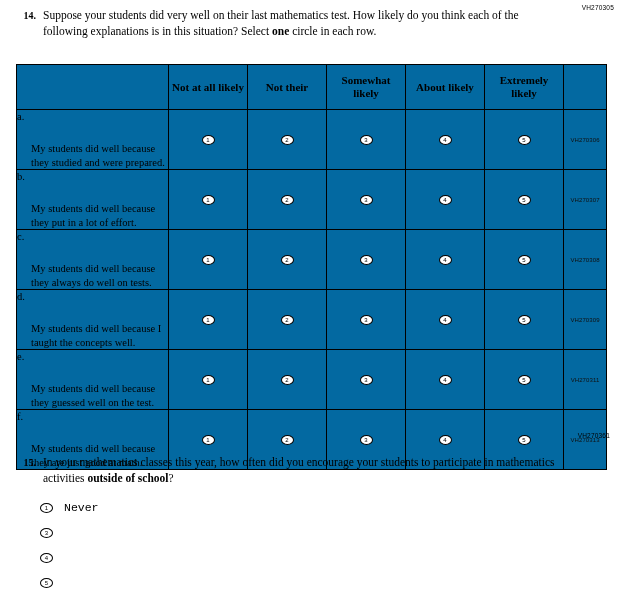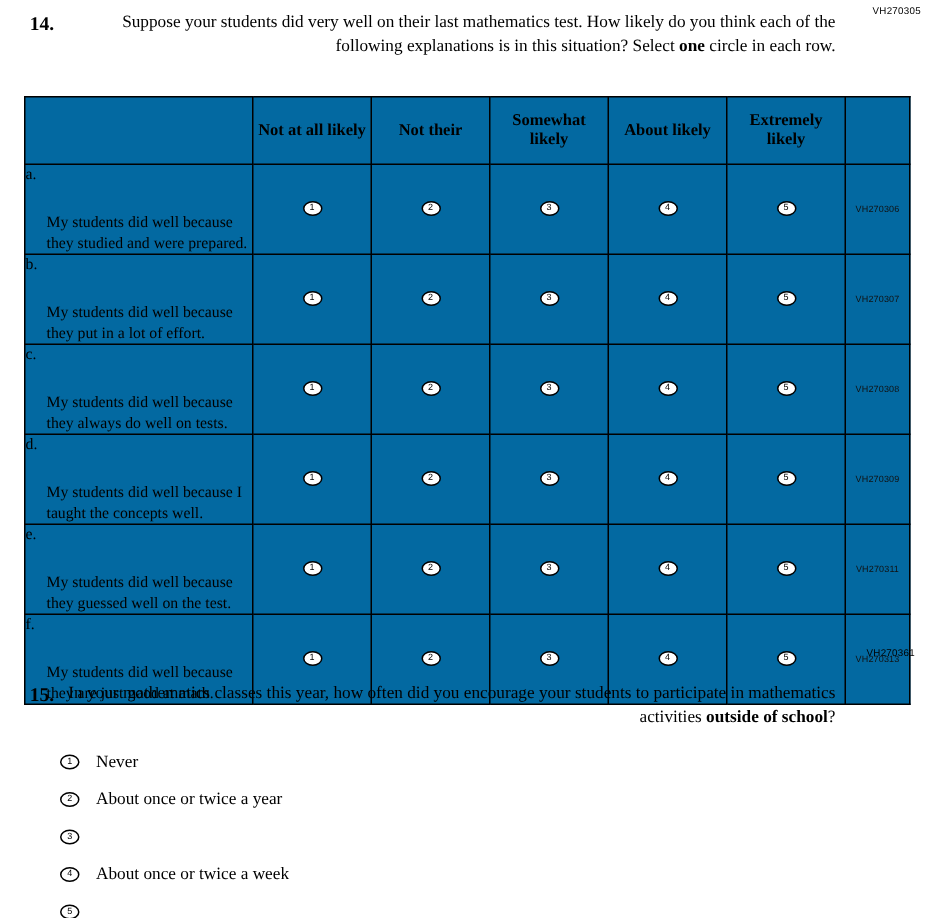--- a/index.html
+++ b/index.html
@@ -34,32 +34,31 @@
 
   
   .question {
     position: absolute;
     display: flex;
     align-items: flex-start;
   }
   .q-num {
     font-family: "Liberation Serif", serif;
     font-weight: bold;
-    font-size: 13px;
+    font-size: 10px;
     width: 24px;
     text-align: right;
     padding-right: 7px;
     flex: none;
     line-height: 15.5px;
   }
   .q-text {
     font-size: 11.5px;
     line-height: 15.5px;
     font-family: "Liberation Serif", serif;
-    text-align: right;
   }
   .q-text b { font-weight: bold; }
 
   #q14 { top: 8px; left: 12px; width: 545px; }
   #q15 { top: 455px; left: 12px; width: 545px; }
 
   
   .matrix {
     position: absolute;
     top: 64px;
@@ -158,21 +157,21 @@
     left: 40px;
   }
   .opt-row {
     display: flex;
     align-items: center;
     height: 25px;
   }
   .opt-row .bubble { margin-right: 11px; }
   .opt-label {
     font-size: 11.5px;
-    font-family: Liberation Serif, serif;
+    font-family: Liberation Mono, monospace;
   }
 </style>
 </head>
 <body>
 
 <div class="page">
 
   <div class="corner-code">VH270305</div>
 
   <div class="question" id="q14">
@@ -304,34 +303,27 @@
 
   <div class="opt-list">
     <div class="opt-row">
       <span class="bubble">
           <span class="num">1</span>
         </span>
       <span class="opt-label">Never</span>
     </div>
     <div class="opt-row">
       <span class="bubble">
-          <span class="num">2</span>
-        </span>
-      <span class="opt-label">About once or twice a year</span>
-    </div>
-    <div class="opt-row">
-      <span class="bubble">
           <span class="num">3</span>
         </span>
     </div>
     <div class="opt-row">
       <span class="bubble">
           <span class="num">4</span>
         </span>
-      <span class="opt-label">About once or twice a week</span>
     </div>
     <div class="opt-row">
       <span class="bubble">
           <span class="num">5</span>
         </span>
     </div>
   </div>
 
 </div>
 

